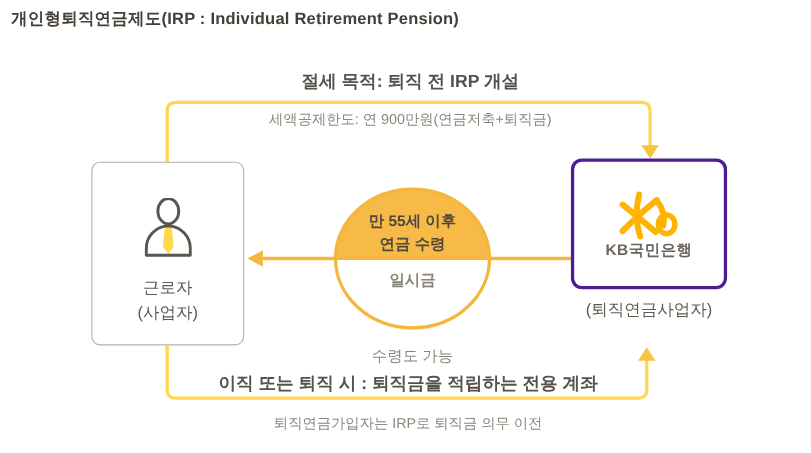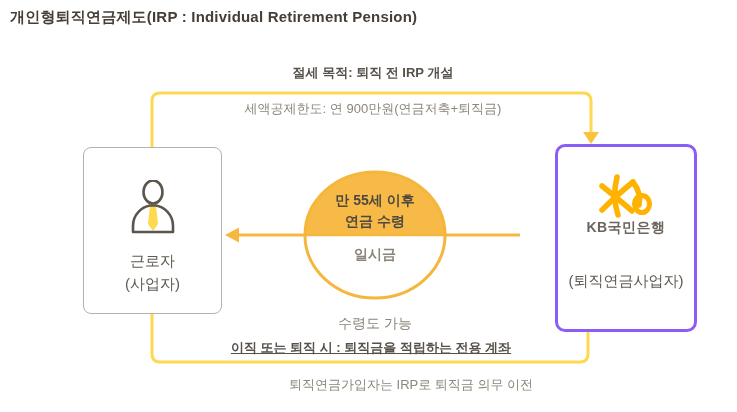--- a/index.html
+++ b/index.html
@@ -6,34 +6,34 @@
   .canvas{
     position:relative;width:737px;height:412px;background:#fff;overflow:hidden;
     font-family:"Liberation Sans","DejaVu Sans",sans-serif;
   }
   .title{
     position:absolute;left:10px;top:8px;margin:0;
     font-size:15px;font-weight:700;color:#443E37;letter-spacing:0.2px;
   }
   svg.connectors{position:absolute;left:0;top:0;z-index:1;}
   .label{position:absolute;white-space:nowrap;z-index:3;transform:translateX(-50%);}
-  .lbl-dark{font-size:13px;font-weight:700;color:#56514A;text-align:right;}
+  .lbl-dark{font-size:16px;font-weight:700;color:#56514A;text-align:right;}
   .lbl-gray{font-size:13px;font-weight:400;color:#8C867C;}
   .top-label{left:373px;top:64px;}
   .top-sublabel{left:373px;top:100px;}
-  .bottom-label{left:371px;top:339px;text-decoration:underline;}
-  .bottom-sublabel{left:371px;top:376px;margin-left:40px;}
+  .bottom-label{left:371px;top:339px;}
+  .bottom-sublabel{left:371px;top:376px;}
   .box{position:absolute;background:#fff;z-index:2;box-sizing:border-box;}
   .left-box{
     left:83px;top:147px;width:139px;height:167px;
     border:1.5px solid #B6B1A9;border-radius:8px;
   }
   .right-box{
-    left:519px;top:144px;width:142px;height:188px;
-    border:3px solid #8b5cf6;border-radius:10px;margin-left:36px;
+    left:519px;top:144px;width:142px;height:119px;
+    border:3px solid #4c1d95;border-radius:10px;
   }
   .box-icon{position:absolute;left:50%;transform:translateX(-50%);}
   .person-icon{top:32px;}
   .kb-logo{top:26px;}
   .box-label{
     position:absolute;left:0;right:0;text-align:center;
     font-size:15px;color:#5F5A52;white-space:nowrap;
   }
   .kb-text{
     position:absolute;left:0;right:0;top:72px;text-align:center;

